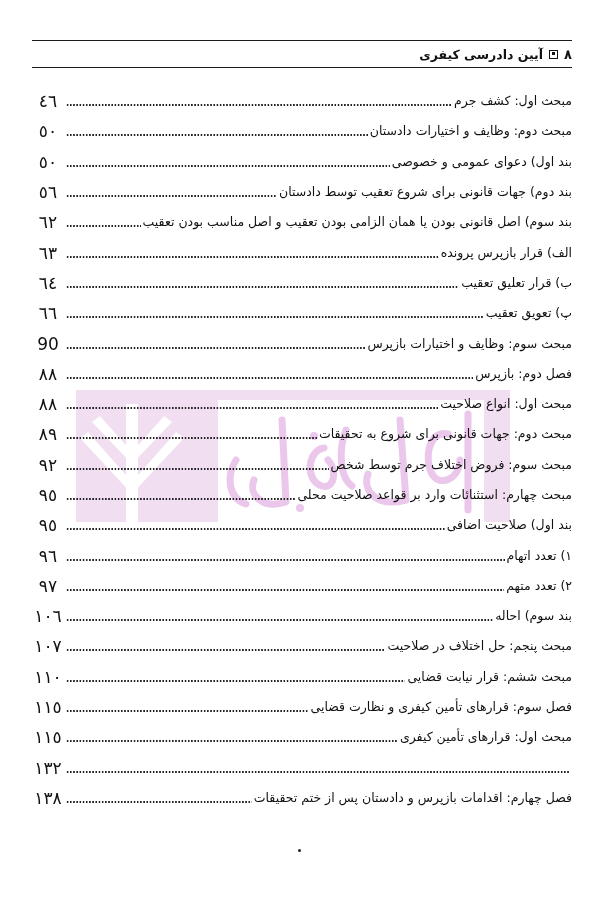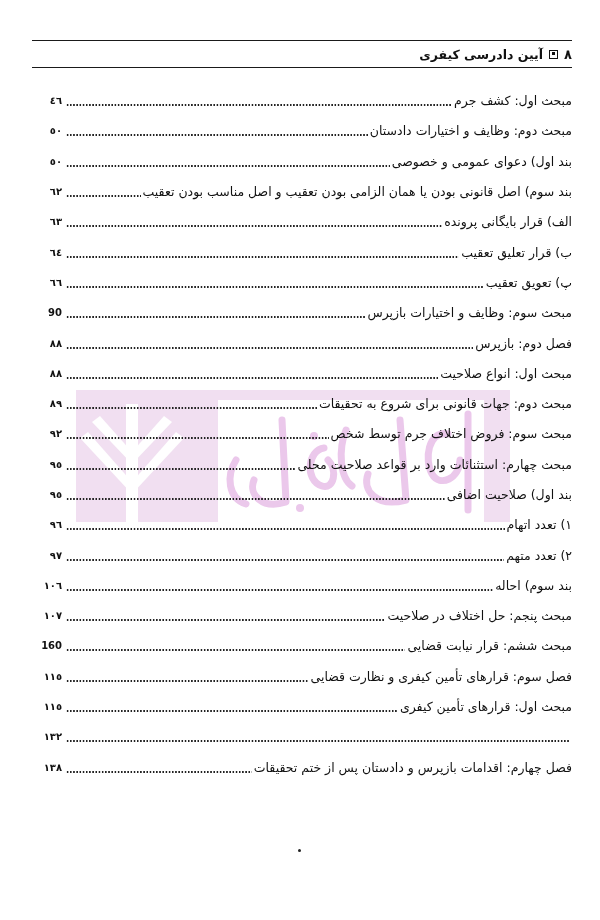--- a/index.html
+++ b/index.html
@@ -90,24 +90,24 @@
       height: 30.3px;
       display: flex;
       flex-direction: row;
       align-items: center;
       direction: ltr;
       font-size: 12.5px;
       line-height: 16px;
     }
     .toc-row .page-no {
       flex: 0 0 auto;
-      font-weight: bold;
-      font-size: 10px;
+      font-weight: normal;
+      font-size: 17px;
       min-width: 28px;
-      text-align: right;
+      text-align: center;
       padding-right: 2px;
     }
     .toc-row .dots {
       flex: 1 1 auto;
       height: 1px;
       margin: 0 2px;
       align-self: center;
       margin-top: 8px;
       background-image: radial-gradient(circle, #222 0.7px, transparent 0.9px);
       background-size: 3.2px 2px;
@@ -179,28 +179,33 @@
       <span class="page-no">٥٠</span>
       <span class="dots"></span>
       <span class="entry">مبحث دوم: وظایف و اختیارات دادستان</span>
     </div>
     <div class="toc-row">
       <span class="page-no">٥٠</span>
       <span class="dots"></span>
       <span class="entry">بند اول) دعوای عمومی و خصوصی</span>
     </div>
     <div class="toc-row">
+      <span class="page-no">٥٦</span>
+      <span class="dots"></span>
+      <span class="entry">بند دوم) جهات قانونی برای شروع تعقیب توسط دادستان</span>
+    </div>
+    <div class="toc-row">
       <span class="page-no">٦٢</span>
       <span class="dots"></span>
       <span class="entry">بند سوم) اصل قانونی بودن یا همان الزامی بودن تعقیب و اصل مناسب بودن تعقیب</span>
     </div>
     <div class="toc-row">
       <span class="page-no">٦٣</span>
       <span class="dots"></span>
-      <span class="entry">الف) قرار بایگانی پرونده</span>
+      <span class="entry">الف) قرار بازپرس پرونده</span>
     </div>
     <div class="toc-row">
       <span class="page-no">٦٤</span>
       <span class="dots"></span>
       <span class="entry">ب) قرار تعلیق تعقیب</span>
     </div>
     <div class="toc-row">
       <span class="page-no">٦٦</span>
       <span class="dots"></span>
       <span class="entry">پ) تعویق تعقیب</span>
@@ -254,21 +259,21 @@
       <span class="page-no">١٠٦</span>
       <span class="dots"></span>
       <span class="entry">بند سوم) احاله</span>
     </div>
     <div class="toc-row">
       <span class="page-no">١٠٧</span>
       <span class="dots"></span>
       <span class="entry">مبحث پنجم: حل اختلاف در صلاحیت</span>
     </div>
     <div class="toc-row">
-      <span class="page-no">160</span>
+      <span class="page-no">١١٠</span>
       <span class="dots"></span>
       <span class="entry">مبحث ششم: قرار نیابت قضایی</span>
     </div>
     <div class="toc-row">
       <span class="page-no">١١٥</span>
       <span class="dots"></span>
       <span class="entry">فصل سوم: قرارهای تأمین کیفری و نظارت قضایی</span>
     </div>
     <div class="toc-row">
       <span class="page-no">١١٥</span>

